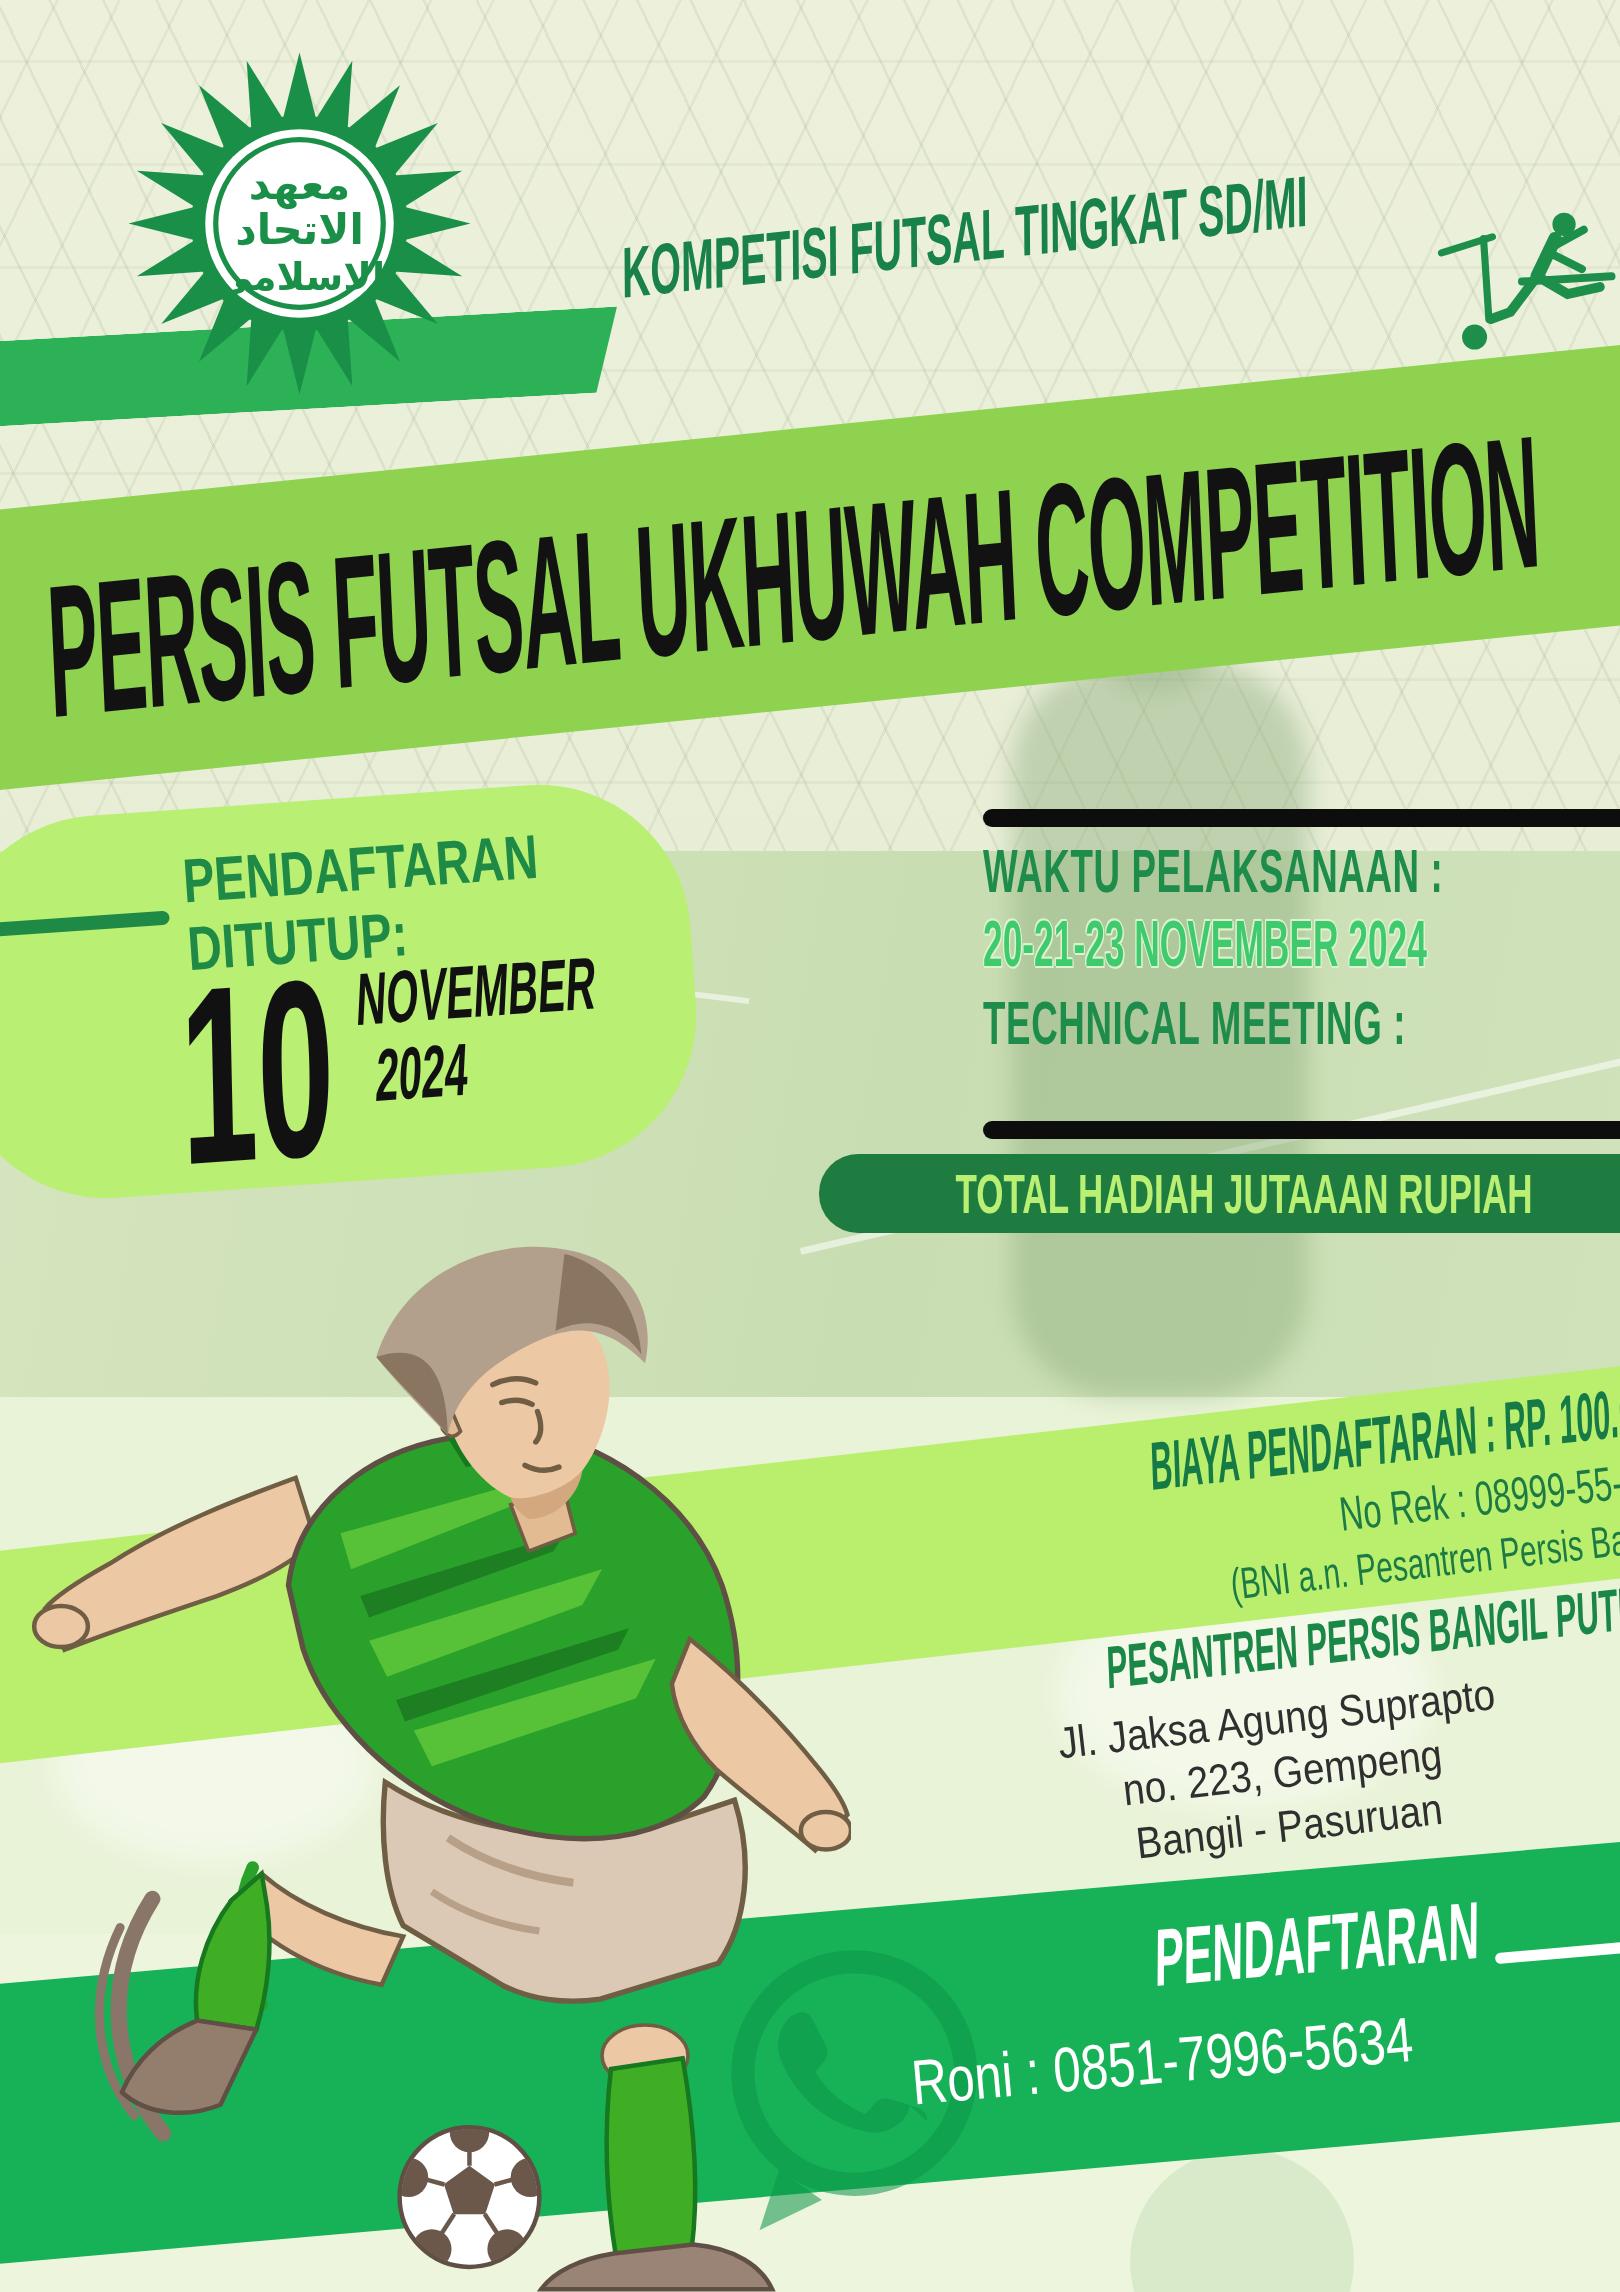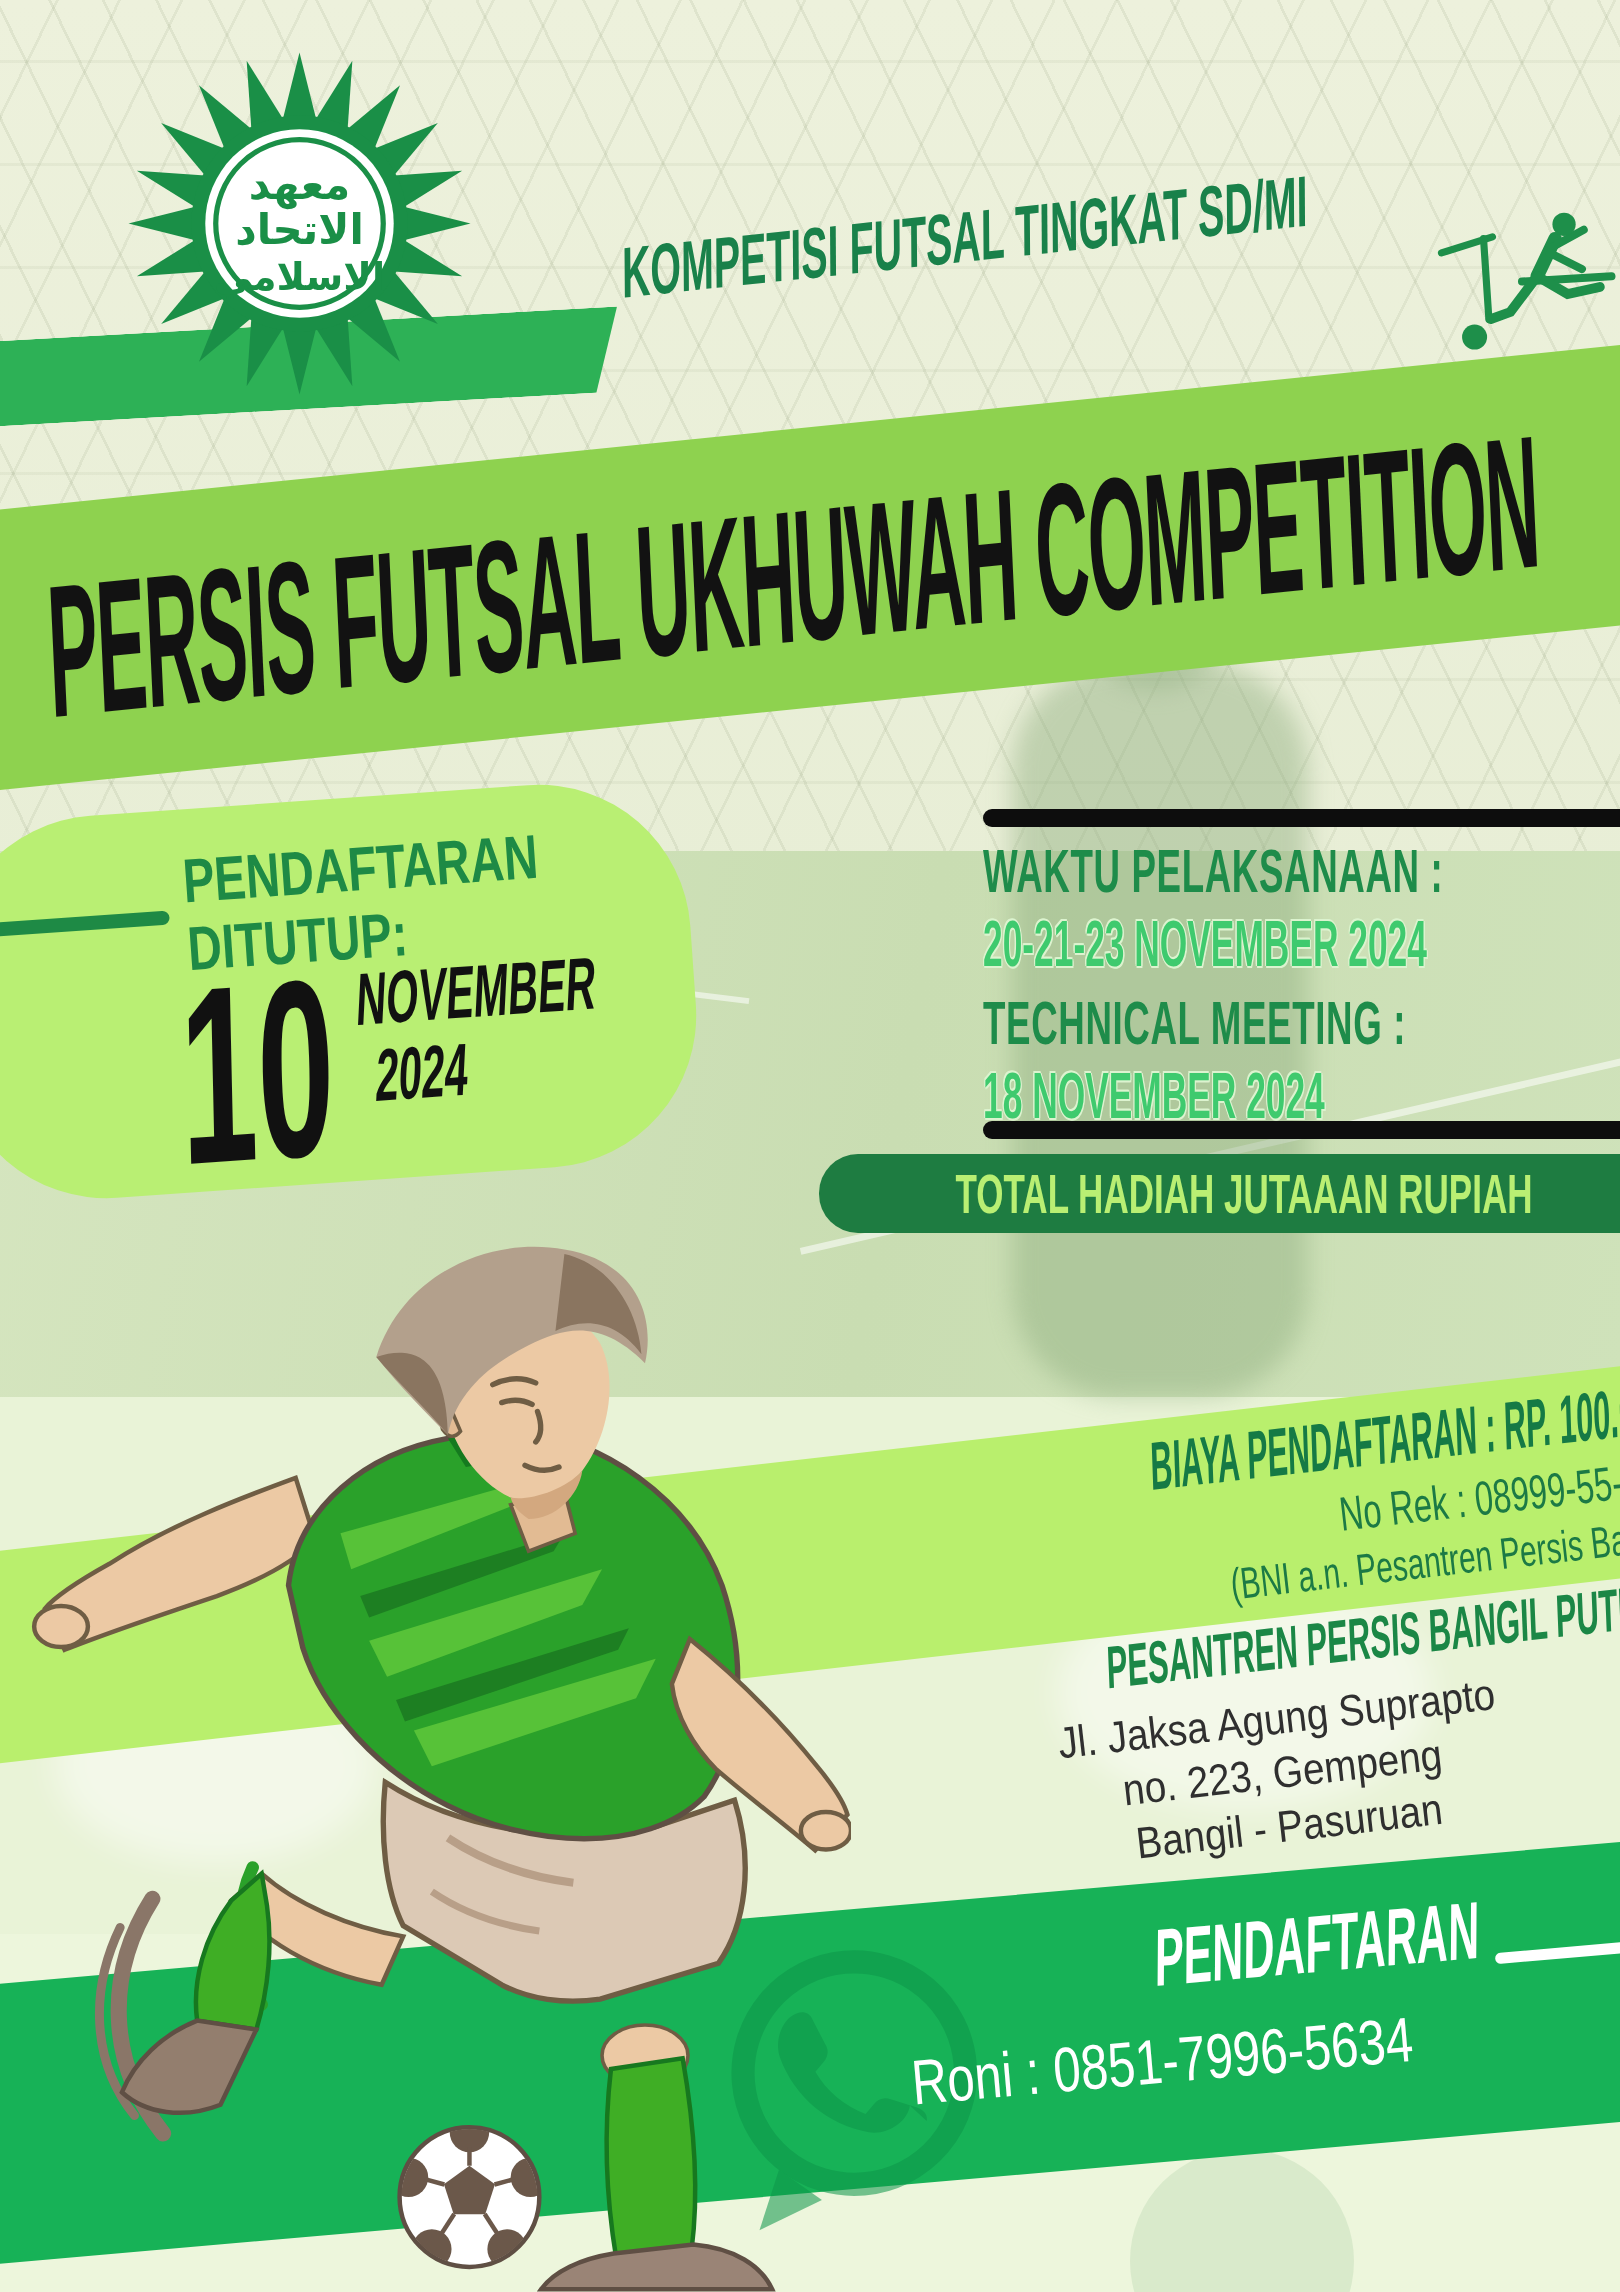--- a/index.html
+++ b/index.html
@@ -164,23 +164,20 @@
   <div class="abs bar-black" style="left:983px; top:809px; width:686px; height:18px;"></div>
   <div class="abs" style="left:983px; top:840px;">
     <span class="cond sched-h">WAKTU PELAKSANAAN :</span>
   </div>
   <div class="abs" style="left:983px; top:910px;">
     <span class="cond sched-d">20-21-23 NOVEMBER 2024</span>
   </div>
   <div class="abs" style="left:983px; top:992px;text-align:center;">
     <span class="cond sched-h">TECHNICAL MEETING :</span>
   </div>
-  <div class="abs" style="left:983px; top:1062px;">
-    <span class="cond sched-d">18 NOVEMBER 2024</span>
-  </div>
   <div class="abs bar-black" style="left:983px; top:1121px; width:686px; height:18px;"></div>
 
   <div class="abs prize-banner" style="left:819px; top:1154px; width:851px; height:79px; display:flex; align-items:center; justify-content:center;">
     <span class="cond-c prize-text">TOTAL HADIAH JUTAAAN RUPIAH</span>
   </div>
 
   <div class="abs fee-band" style="left:-72px; top:1559px; width:1881px; height:211px; transform:rotate(-6.5deg); transform-origin:left top; text-align:right; padding:0; box-sizing:border-box;">
     <div style="padding:12.5px 134px 0 0;">
       <div><span class="cond-r fee1">BIAYA PENDAFTARAN : RP. 100.000</span></div>
       <div style="margin-top:7.2px;"><span class="cond-r fee2">No Rek : 08999-55-220</span></div>

